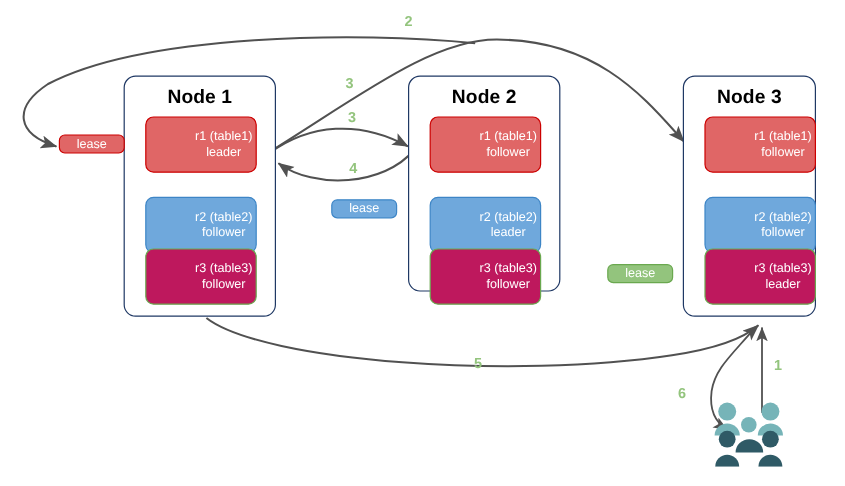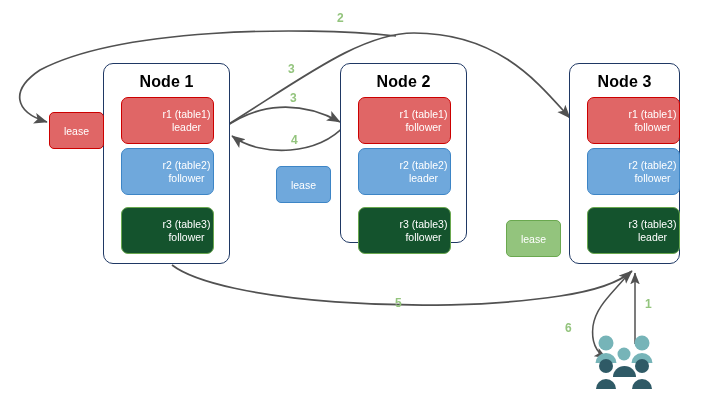--- a/index.html
+++ b/index.html
@@ -55,30 +55,30 @@
     align-items: center;
     justify-content: center;
     color: #ffffff;
     font-size: 10.5px;
     line-height: 13px;
     text-align: center;
   }
   .replica span { display: block; padding-left: 38px; }
   .rep-red   { background: #e06666; border: 1.4px solid #cc0000; }
   .rep-blue  { background: #6fa8dc; border: 1.4px solid #3d85c6; }
-  .rep-green { background: #14532d; border: 1.4px solid #6aa84f; }
+  .rep-green { background: #be185d; border: 1.4px solid #6aa84f; }
   .rep-r1 { top: 33px; }
-  .rep-r2 { top: 84px; }
+  .rep-r2 { top: 100px; }
   .rep-r3 { top: 143px; }
 
   .lease {
     position: absolute;
     box-sizing: border-box;
     width: 55px;
-    height: 37px;
+    height: 16px;
     border-radius: 5px;
     display: flex;
     align-items: center;
     justify-content: center;
     color: #ffffff;
     font-size: 10.5px;
   }
   .lease-red   { background: #e06666; border: 1.4px solid #cc0000; }
   .lease-blue  { background: #6fa8dc; border: 1.4px solid #3d85c6; }
   .lease-green { background: #93c47d; border: 1.4px solid #6aa84f; }

